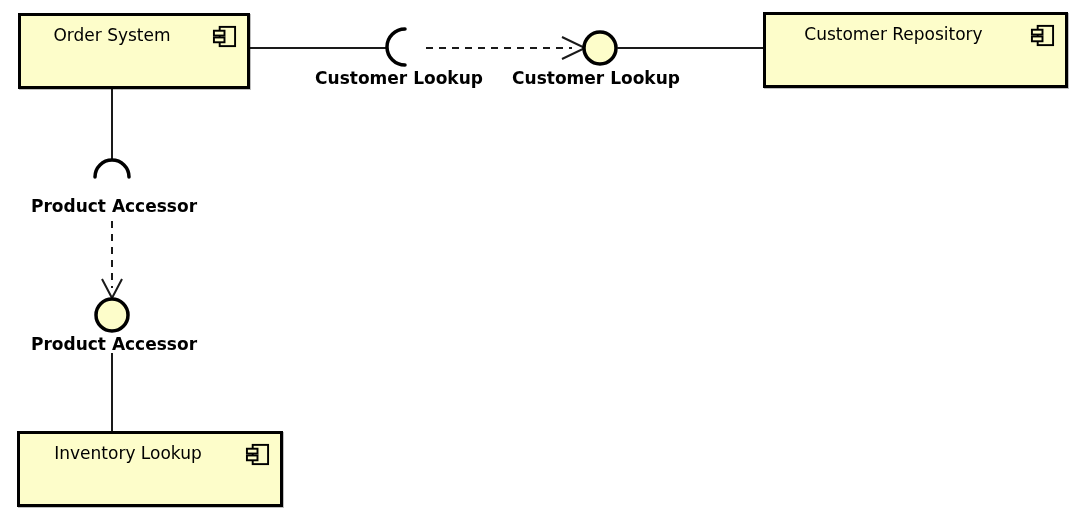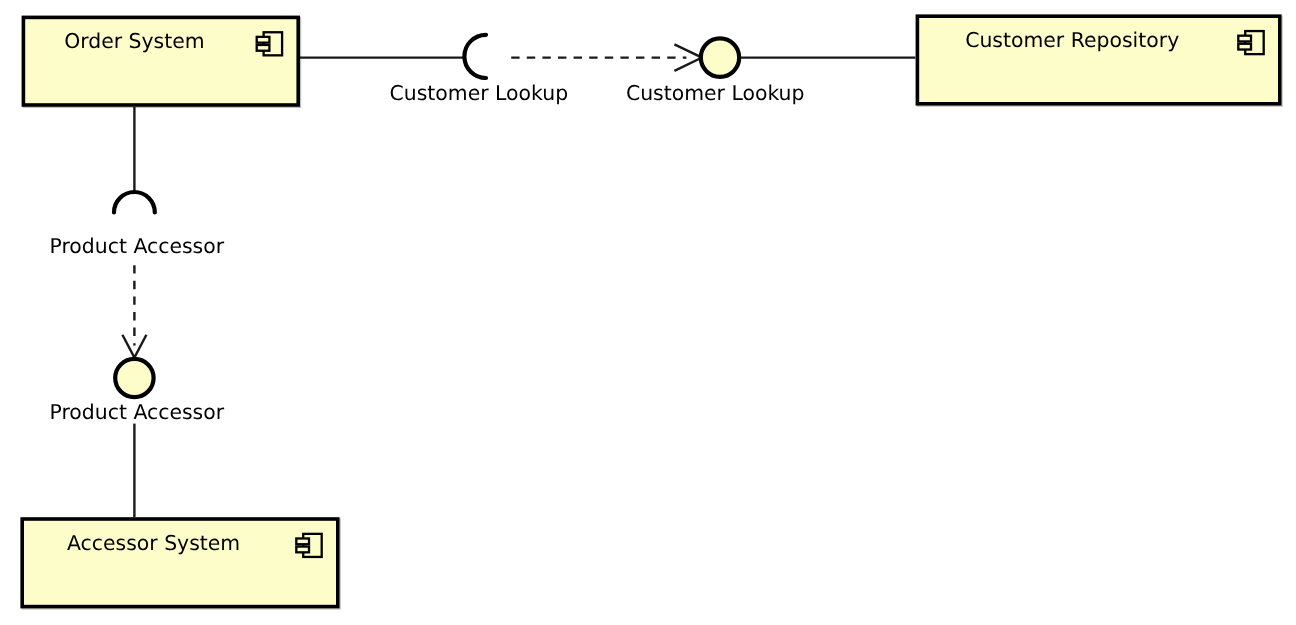--- a/index.html
+++ b/index.html
@@ -82,21 +82,21 @@
   }
   .comp-icon .icon-tab {
     fill: var(--component-fill);
     stroke: var(--component-border);
     stroke-width: 2;
   }
   .iface-label {
     position: absolute;
     transform: translateX(-50%);
     font-size: 17px;
-    font-weight: normal;
+    font-weight: bold;
     color: var(--label-text);
     white-space: nowrap;
   }
 </style>
 </head>
 <body>
 
 <div class="canvas">
 
   <svg class="wires" width="1080" height="521" viewBox="0 0 1080 521">
@@ -128,21 +128,21 @@
   <div class="component" style="left:763px; top:12px; width:305px; height:76px;">
     <span class="comp-label">Customer Repository</span>
     <svg class="comp-icon" viewBox="0 0 26 26">
       <rect class="icon-body" x="8" y="3" width="16" height="20"></rect>
       <rect class="icon-tab" x="2" y="7" width="11" height="5"></rect>
       <rect class="icon-tab" x="2" y="14" width="11" height="5"></rect>
     </svg>
   </div>
 
   <div class="component" style="left:17px; top:431px; width:266px; height:76px;">
-    <span class="comp-label">Accessor System</span>
+    <span class="comp-label">Inventory Lookup</span>
     <svg class="comp-icon" viewBox="0 0 26 26">
       <rect class="icon-body" x="8" y="3" width="16" height="20"></rect>
       <rect class="icon-tab" x="2" y="7" width="11" height="5"></rect>
       <rect class="icon-tab" x="2" y="14" width="11" height="5"></rect>
     </svg>
   </div>
 
   <div class="iface-label" style="left:399px; top:68px;">Customer Lookup</div>
 
   <div class="iface-label" style="left:596px; top:68px;">Customer Lookup</div>

